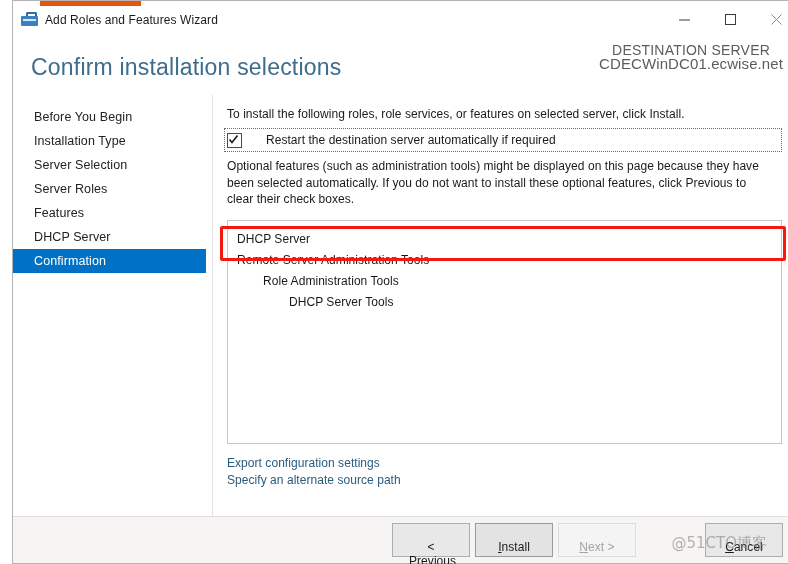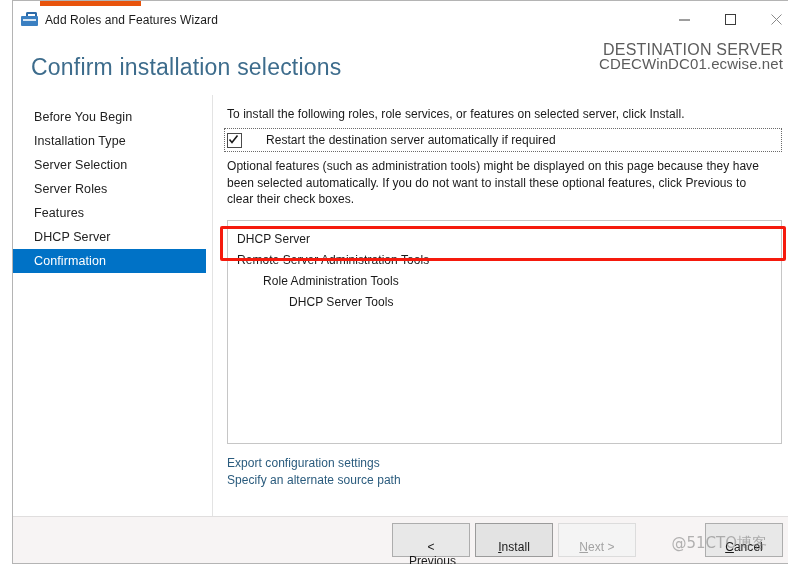--- a/index.html
+++ b/index.html
@@ -118,24 +118,25 @@
     margin-top: 18px;
     letter-spacing: 0.2px;
   }
   #dest-block {
     margin-left: auto;
     text-align: right;
     margin-top: 5px;
     line-height: 14px;
   }
   #dest-label {
-    font-size: 16px;
+    font-size: 14px;
     color: #5c5c5c;
     letter-spacing: 0.2px;
     display: block;
+    text-align: center;
   }
   #dest-server {
     font-size: 15px;
     color: #5c5c5c;
     letter-spacing: 0.1px;
     display: block;
   }
 
   
   #body-area {

